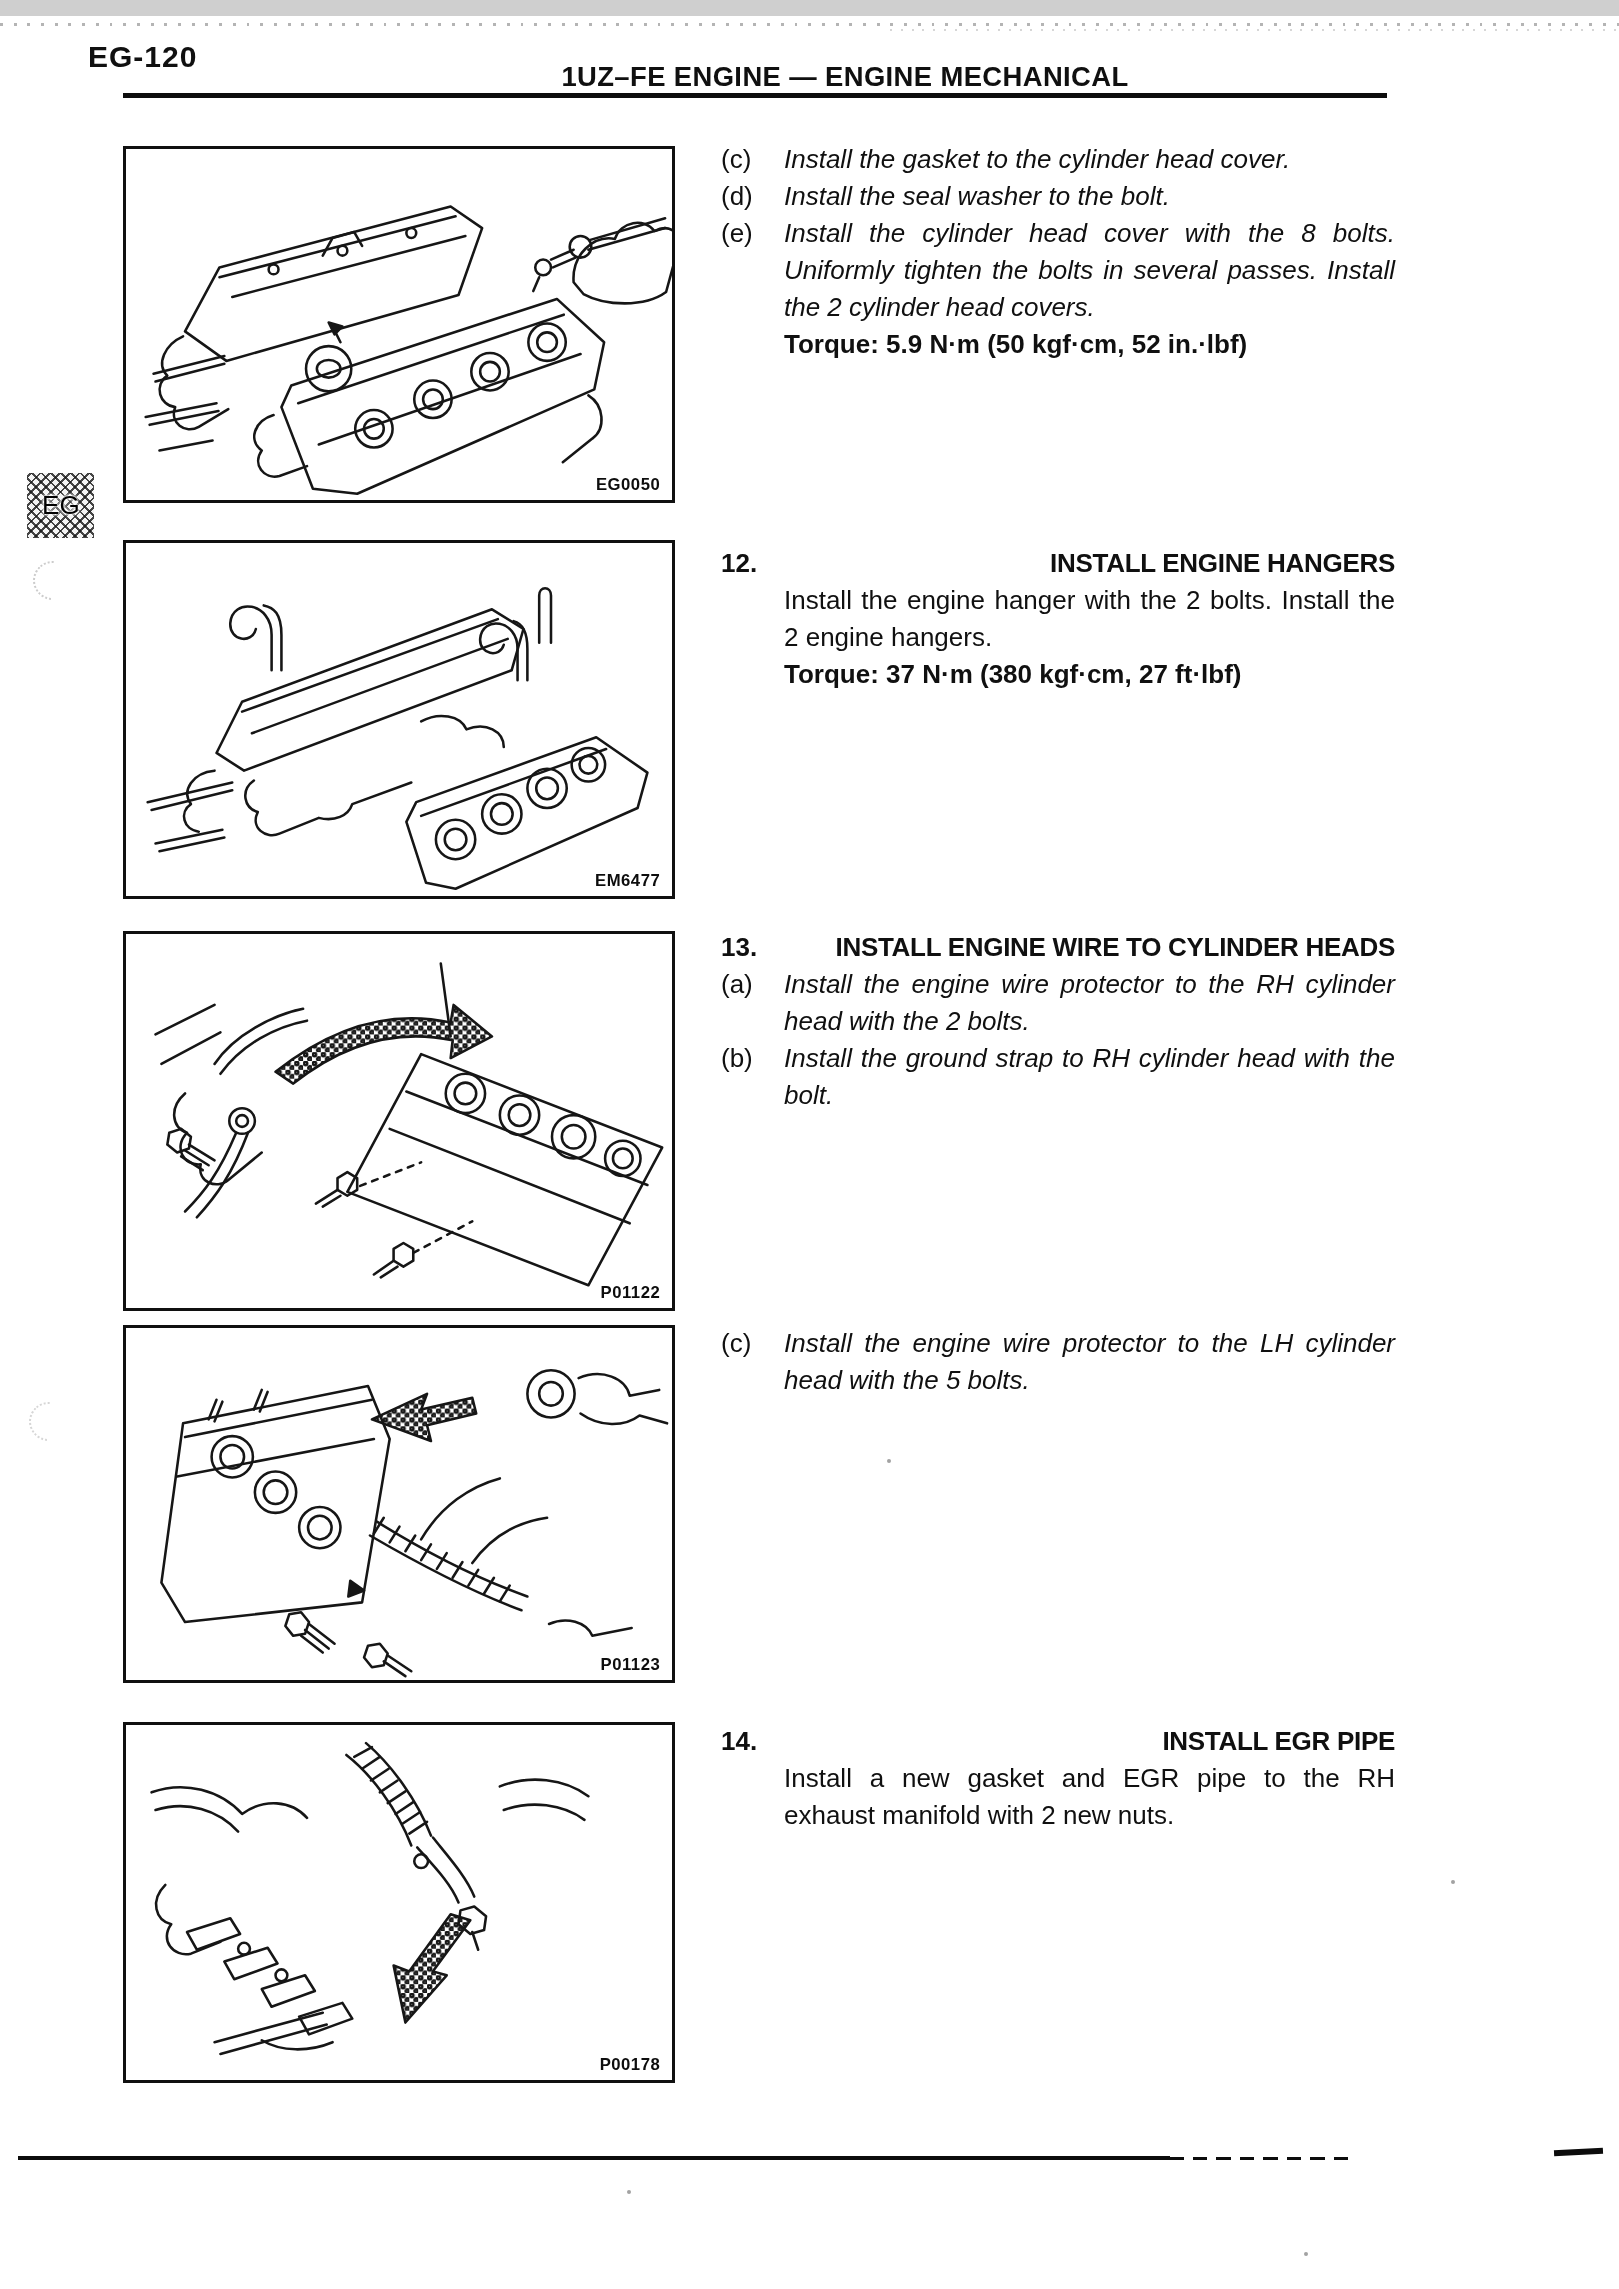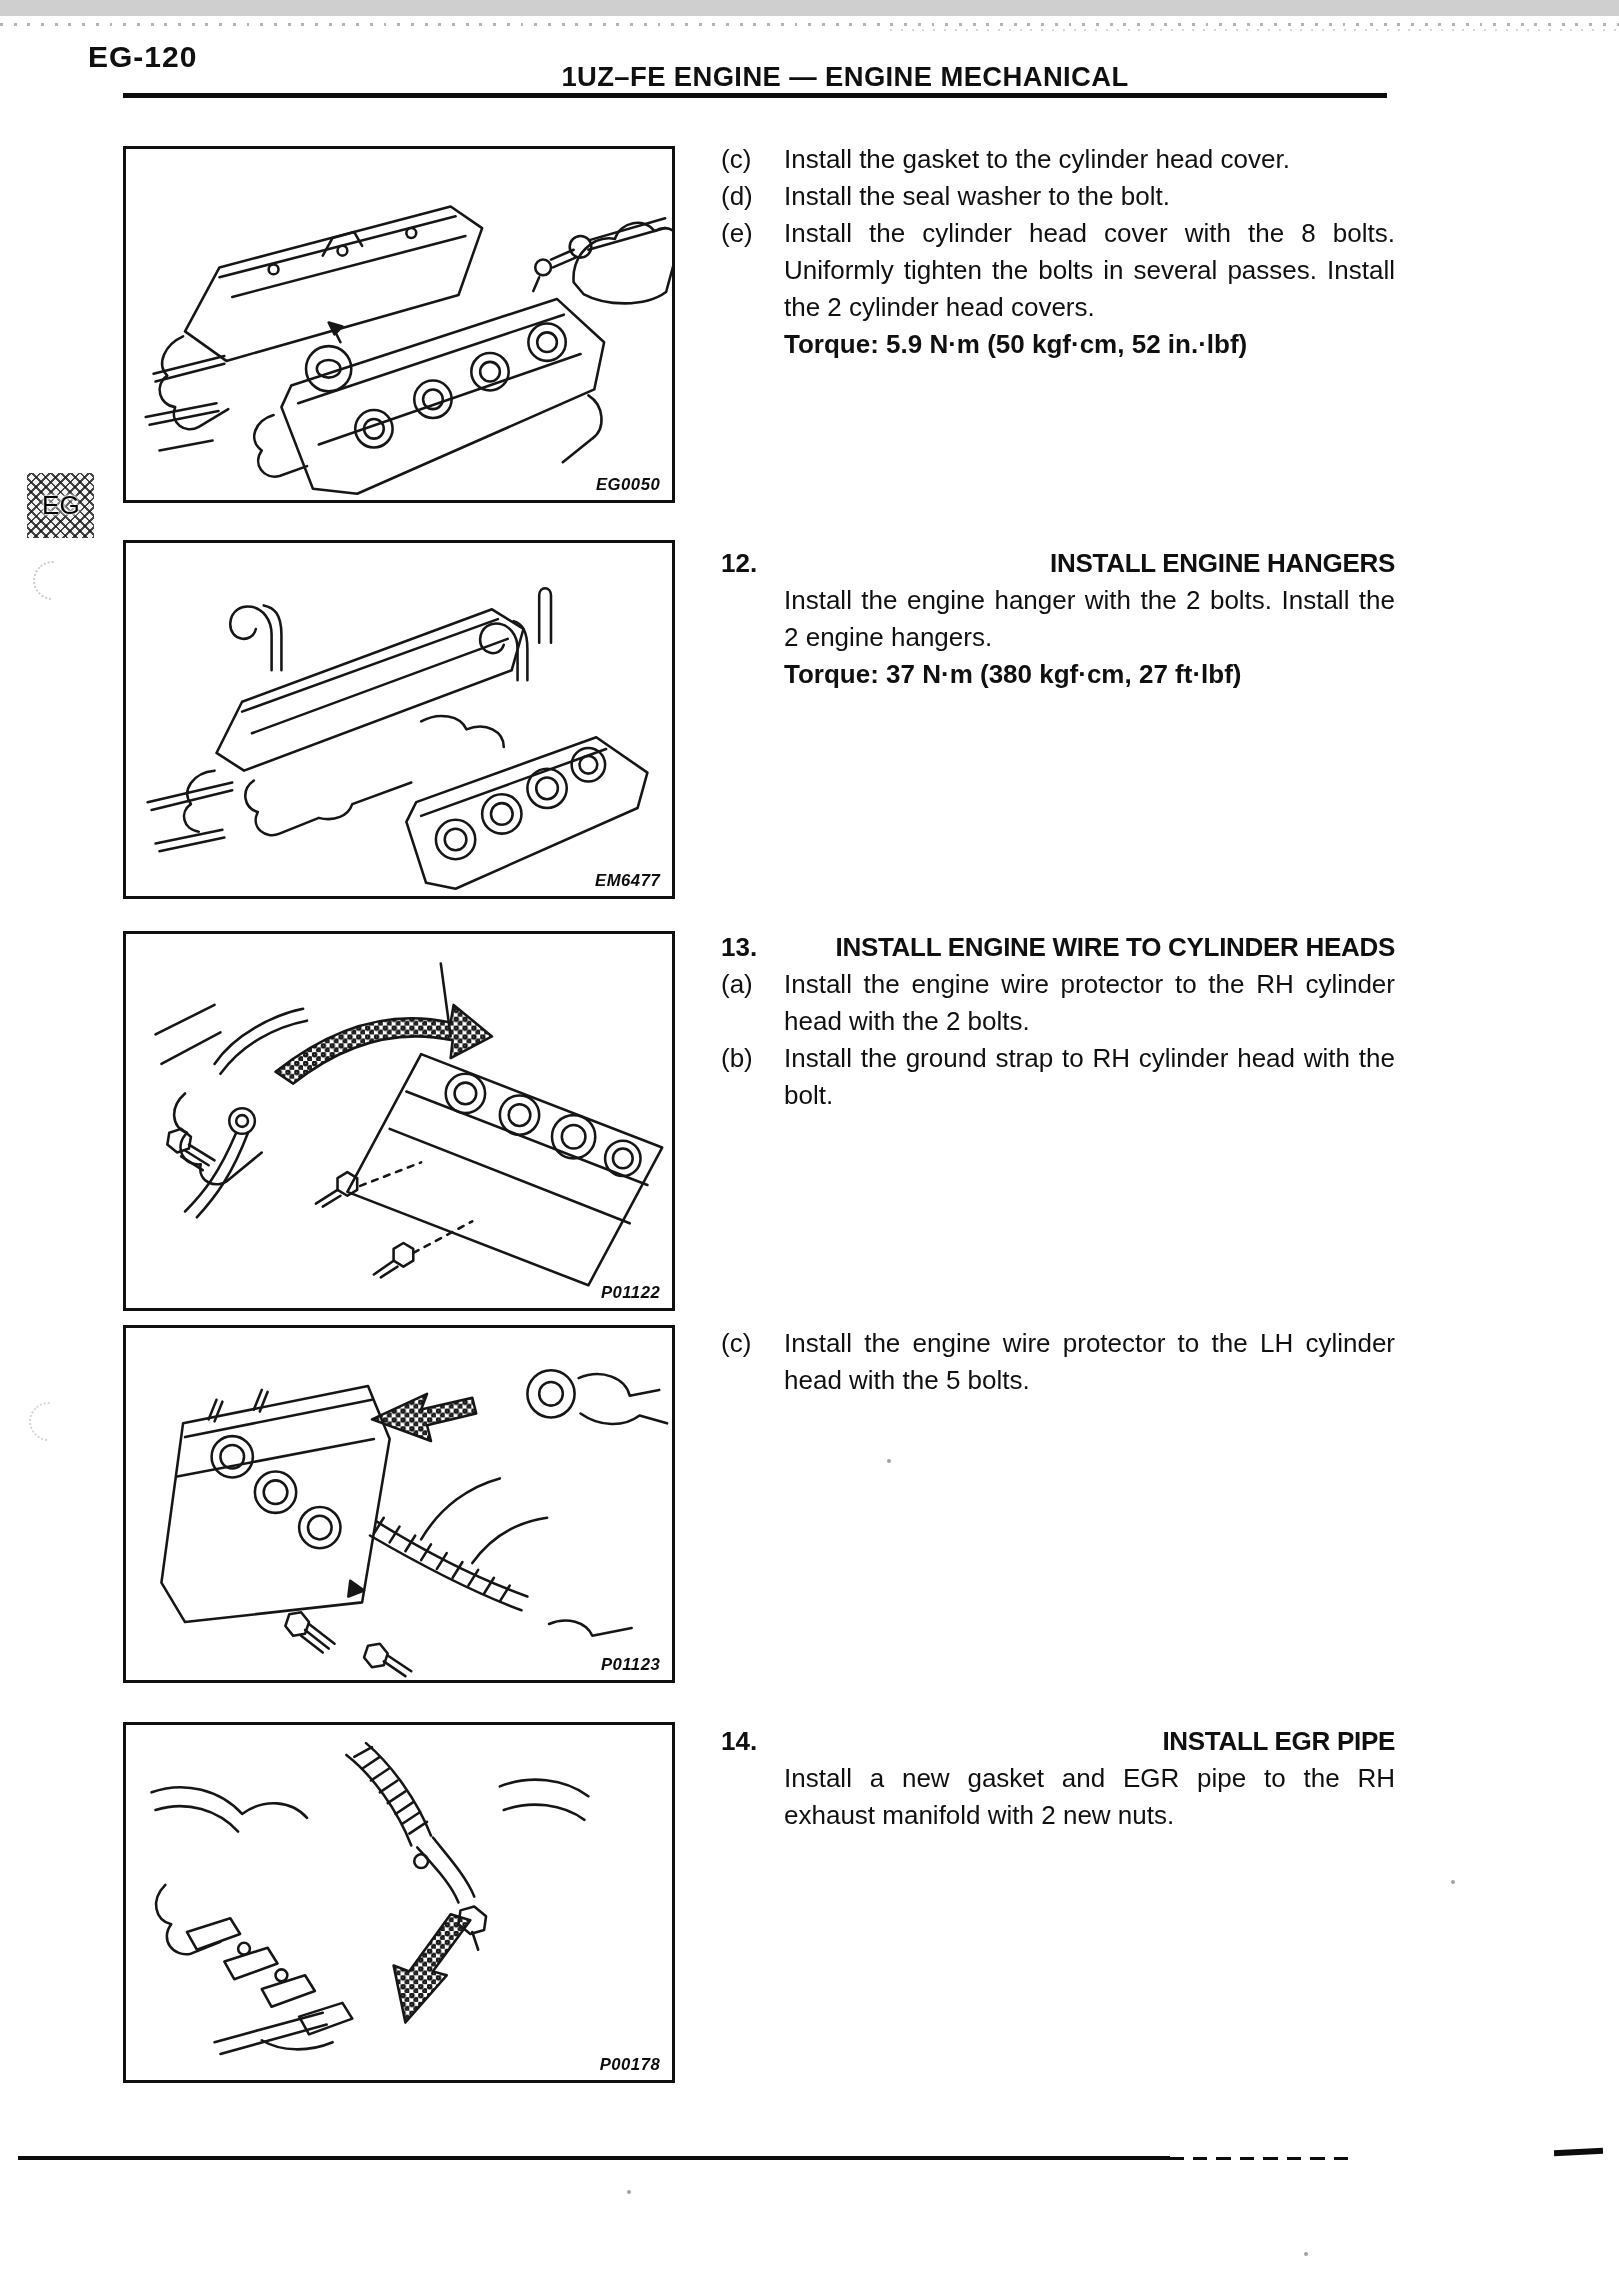--- a/index.html
+++ b/index.html
@@ -17,37 +17,37 @@
   .tab{position:absolute;left:27.4px;top:457px;width:67px;height:65px;
        background-color:#f4f4f4;
        background-image:
          repeating-linear-gradient(45deg,rgba(25,25,25,.8) 0 2px,transparent 2px 6.9px),
          repeating-linear-gradient(-45deg,rgba(25,25,25,.8) 0 2px,transparent 2px 6.9px);
        display:flex;align-items:center;justify-content:center;}
   .tab span{font-size:26px;font-weight:normal;color:#000;
        text-shadow:0 0 2px #fff,0 0 2.9px #fff,0 0 3.9px #fff,0 0 4.9px #fff;}
   
   .figbox{position:absolute;left:123px;width:552px;border:3.9px solid #101010;
-          background:#fff;box-sizing:border-box;font-style:italic;}
+          background:#fff;box-sizing:border-box;}
   .figbox svg{position:absolute;left:0;top:0;width:100%;height:100%;}
   .figbox svg path,.figbox svg line,.figbox svg circle,.figbox svg ellipse,
   .figbox svg polyline,.figbox svg polygon{
       fill:none;stroke:#161616;stroke-width:2.6;stroke-linecap:round;stroke-linejoin:round;}
   .figcode{position:absolute;right:11.8px;bottom:4.9px;font-size:16.7px;font-weight:bold;
            letter-spacing:0.5px;color:#0d0d0d;}
   #fig1{top:130px;height:357px;}
   #fig2{top:524px;height:359px;padding-left:44px;}
   #fig3{top:915px;height:380px;}
   #fig4{top:1309px;height:358px;}
   #fig5{top:1706px;height:361px;}
   
   .tblock{position:absolute;left:721px;width:674px;font-size:26px;line-height:37px;}
   .step{display:flex;}
   .step .lbl{flex:0 0 63px;}
-  .step p{margin:0;flex:1;text-align:justify;}
+  .step p{margin:0;flex:1;text-align:justify;font-style:italic;}
   .hrow{display:flex;font-weight:bold;justify-content:space-between;}
   .hrow .num{flex:0 0 63px;}
   .hrow h2{margin:0;font-size:26px;line-height:37px;font-weight:bold;
            letter-spacing:-0.3px;white-space:nowrap;}
   .bodytext{margin:0 0 0 63px;text-align:justify;}
   .torque{margin:0 0 0 63px;font-weight:bold;}
   #tb1{top:125px;}
   #tb2{top:529px;}
   #tb3{top:913px;}
   #tb4{top:1309px;}

